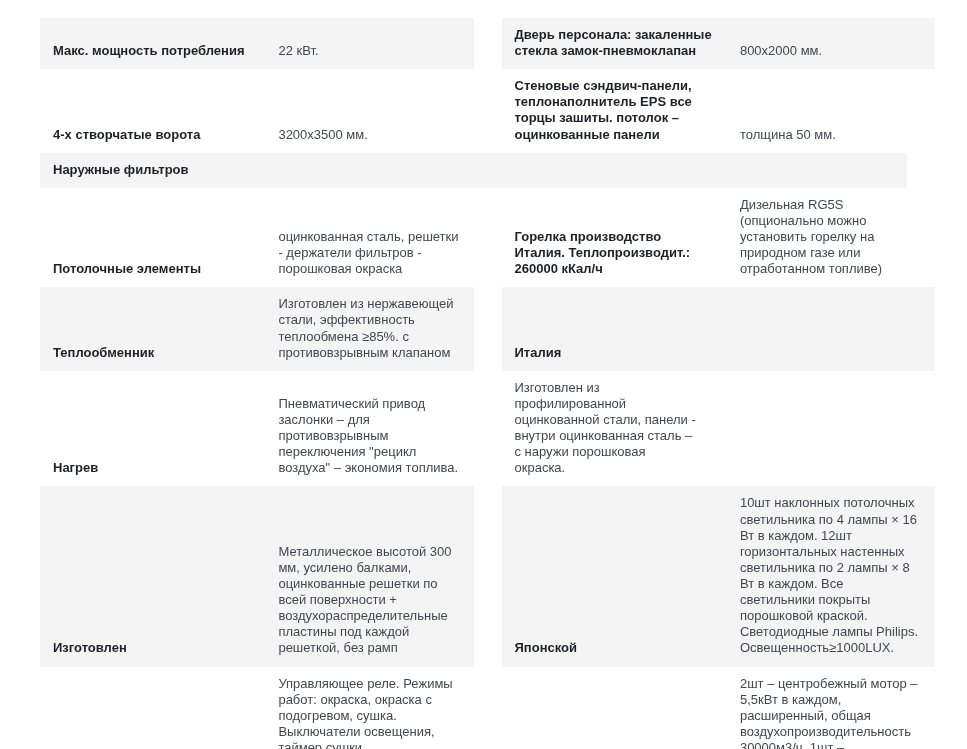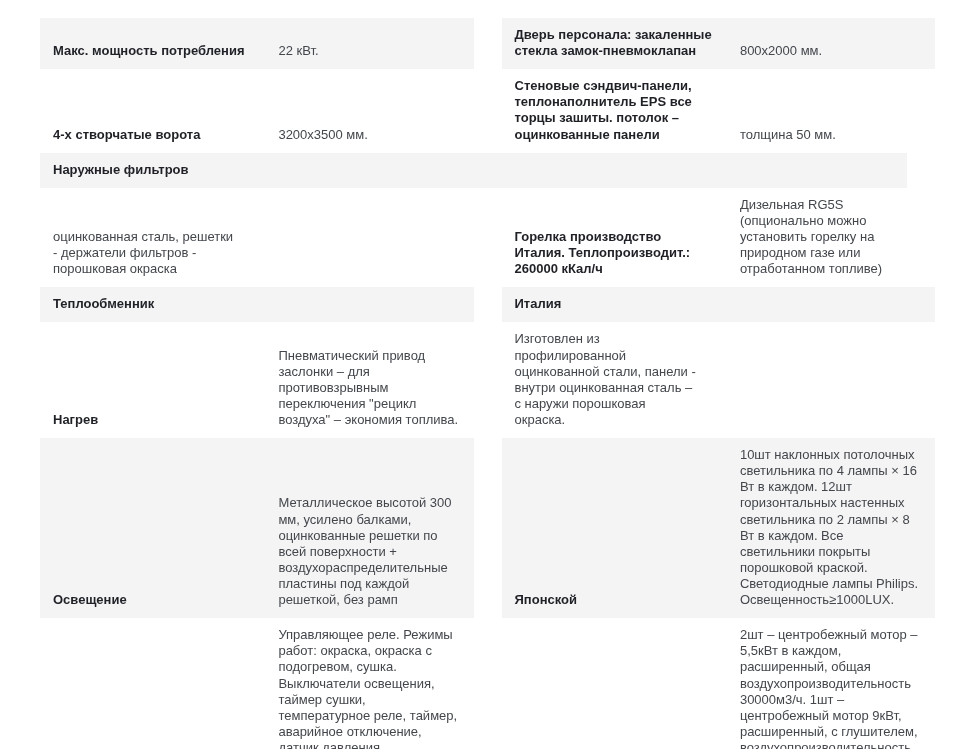--- a/index.html
+++ b/index.html
@@ -84,53 +84,55 @@
 
     <div class="spec-row">
       <div class="half">
         <div class="cell label">Наружные фильтров</div>
       </div>
       <div class="col-gap"></div>
     </div>
 
     <div class="spec-row">
       <div class="half">
+        <div class="cell label">Потолочные элементы</div>
         <div class="cell value">оцинкованная сталь, решетки - держатели фильтров - порошковая окраска</div>
       </div>
       <div class="col-gap"></div>
       <div class="half">
         <div class="cell label">Горелка производство Италия. Теплопроизводит.: 260000 кКал/ч</div>
         <div class="cell value">Дизельная RG5S (опционально можно установить горелку на природном газе или отработанном топливе)</div>
       </div>
     </div>
 
     <div class="spec-row">
       <div class="half">
         <div class="cell label">Теплообменник</div>
+        <div class="cell value">Изготовлен из нержавеющей стали, эффективность теплообмена ≥85%. с противовзрывным клапаном</div>
       </div>
       <div class="col-gap"></div>
       <div class="half">
         <div class="cell label">Италия</div>
       </div>
     </div>
 
     <div class="spec-row">
       <div class="half">
         <div class="cell label">Нагрев</div>
         <div class="cell value">Пневматический привод заслонки – для противовзрывным переключения "рецикл воздуха" – экономия топлива.</div>
       </div>
       <div class="col-gap"></div>
       <div class="half">
         <div class="cell value">Изготовлен из профилированной оцинкованной стали, панели - внутри оцинкованная сталь – с наружи порошковая окраска.</div>
       </div>
     </div>
 
     <div class="spec-row">
       <div class="half">
-        <div class="cell label">Освещение</div>
+        <div class="cell label">Изготовлен</div>
         <div class="cell value">Металлическое высотой 300 мм, усилено балками, оцинкованные решетки по всей поверхности + воздухораспределительные пластины под каждой решеткой, без рамп</div>
       </div>
       <div class="col-gap"></div>
       <div class="half">
         <div class="cell label">Японской</div>
         <div class="cell value">10шт наклонных потолочных светильника по 4 лампы × 16 Вт в каждом. 12шт горизонтальных настенных светильника по 2 лампы × 8 Вт в каждом. Все светильники покрыты порошковой краской. Светодиодные лампы Philips. Освещенность≥1000LUX.</div>
       </div>
     </div>
 
     <div class="spec-row">

